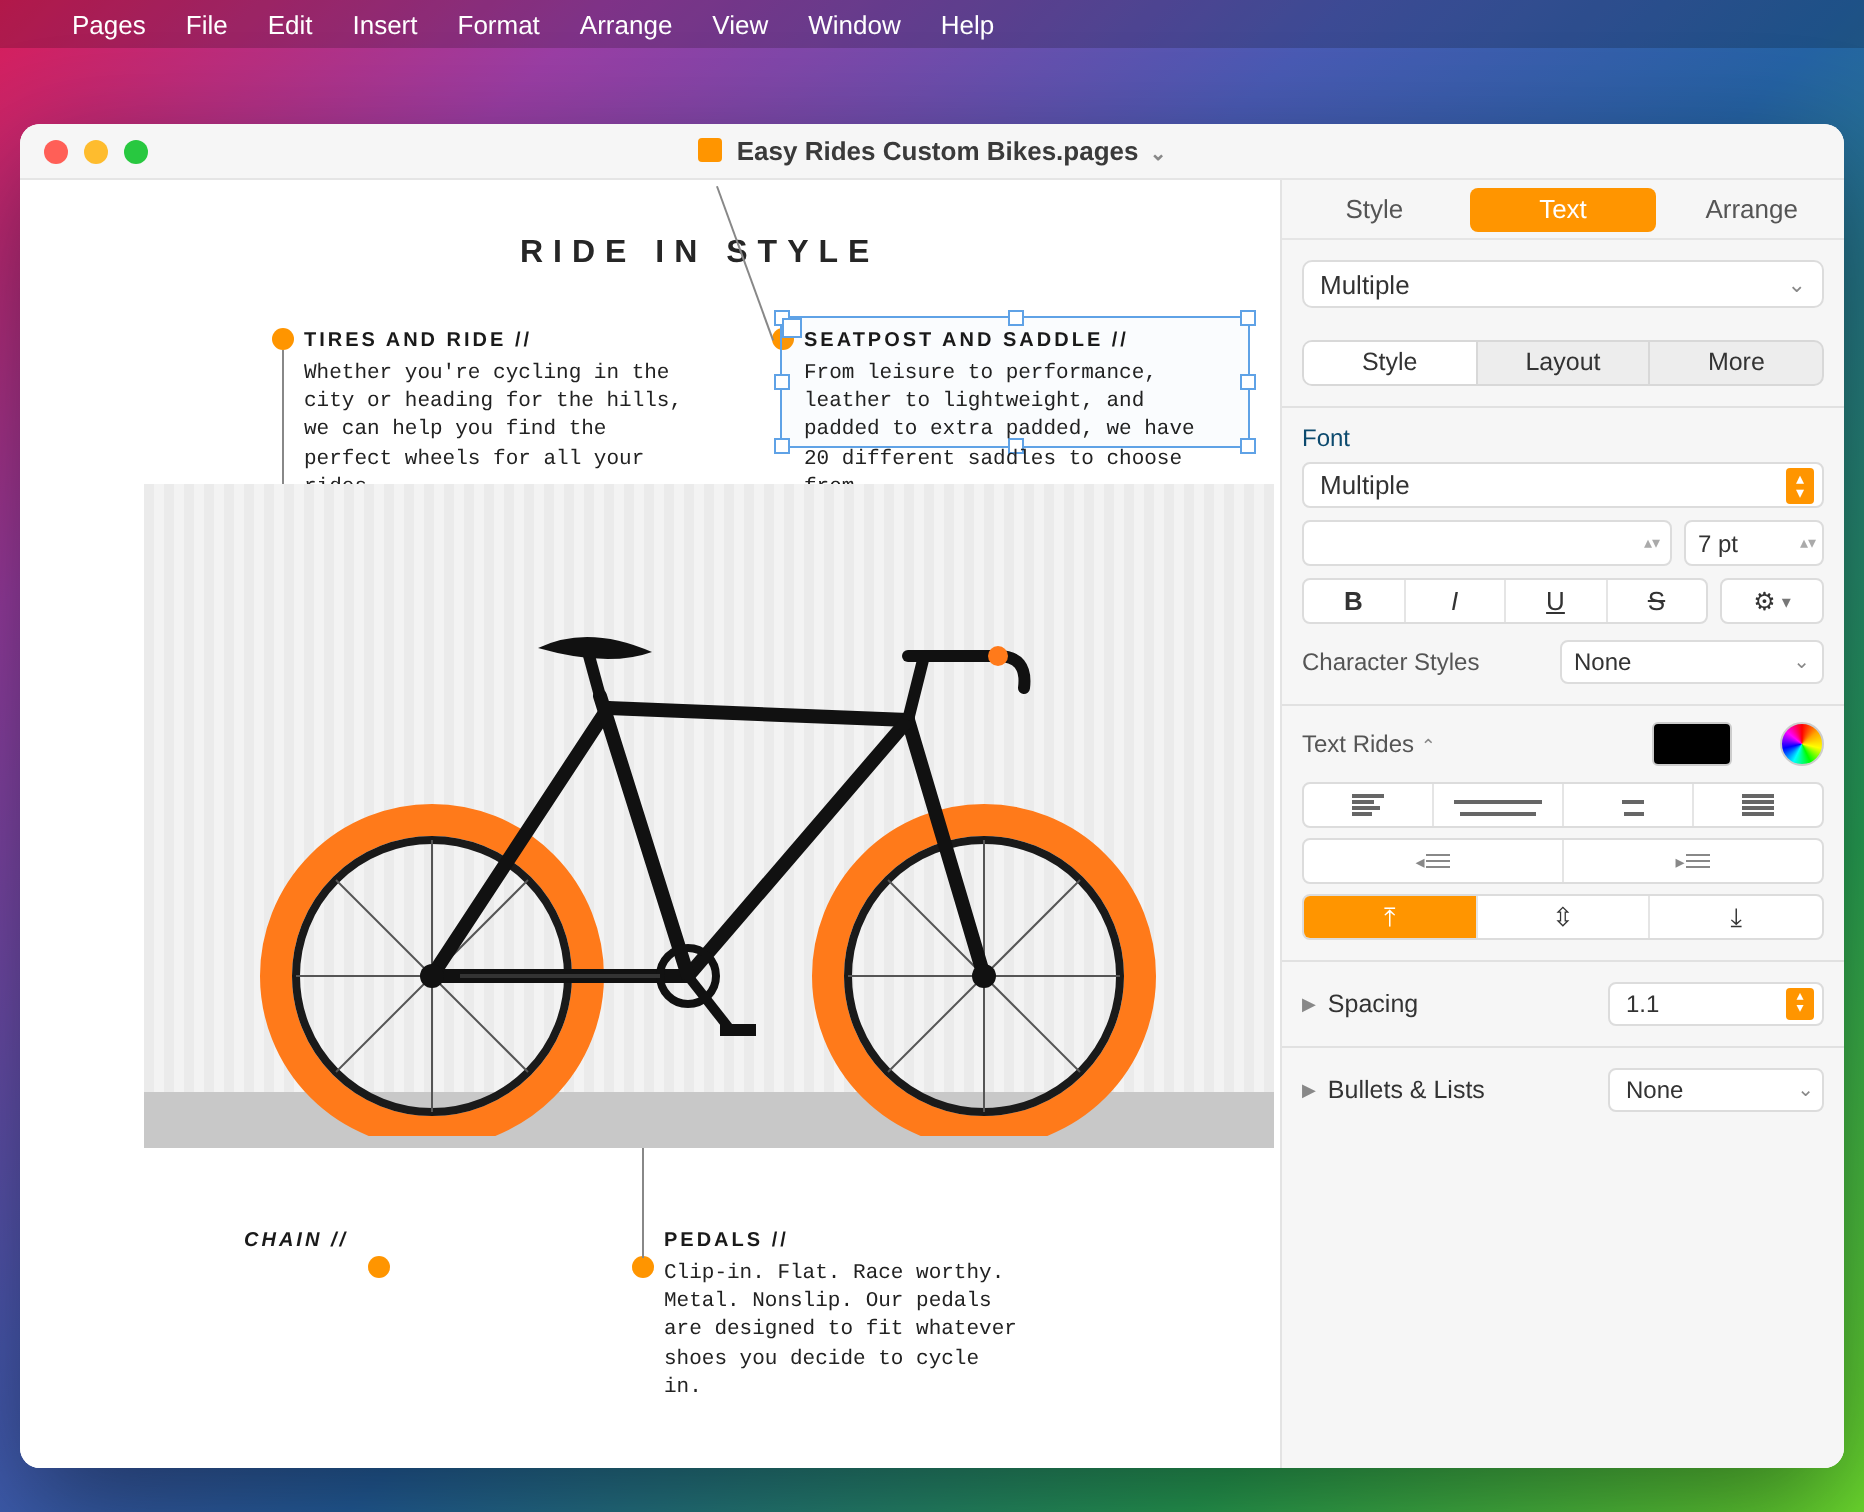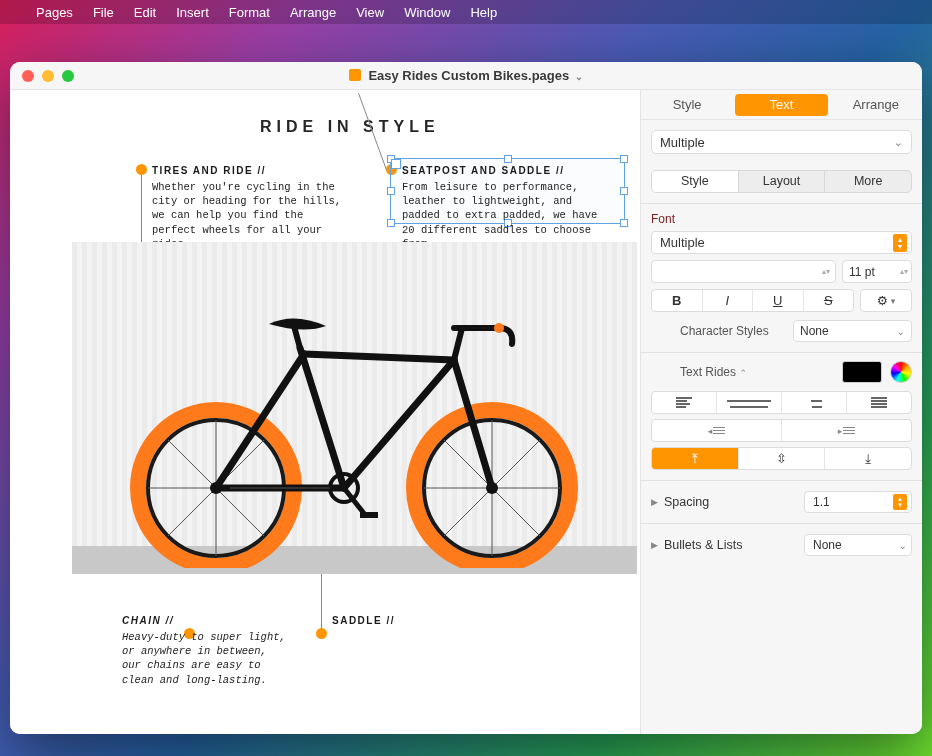--- a/index.html
+++ b/index.html
@@ -37,35 +37,35 @@
 .inspector { width: 282px; background: #f6f6f6; border-left: 1px solid #e3e3e3; display: flex; flex-direction: column; font-size: 12.5px; color: #333; }
 .tabs { display: flex; height: 30px; align-items: center; border-bottom: 1px solid #e5e5e5; }
 .tab { flex: 1; text-align: center; font-size: 13px; color: #555; height: 100%; display:flex; align-items:center; justify-content:center; }
 .tab.active { background: #ff9500; color: #fff; font-weight: 500; border-radius: 4px; margin: 3px 2px; height: 22px; }
 .popup-wide { margin: 10px; background: #fff; border: 1px solid #dcdcdc; border-radius: 5px; height: 24px; display:flex; align-items:center; padding: 0 8px; justify-content: space-between; font-size: 13px; }
 .popup-wide .chev { color:#888; font-size:11px; }
 .seg3 { margin: 6px 10px 10px; display:flex; background:#ededed; border:1px solid #d8d8d8; border-radius:5px; height:23px; overflow:hidden; }
 .seg3 div { flex:1; text-align:center; line-height:21px; font-size:12.5px; color:#333; border-left:1px solid #d8d8d8; }
 .seg3 div:first-child { border-left:none; background:#fff; font-weight:500; }
 .section { padding: 8px 10px 10px; border-top: 1px solid #e1e1e1; }
-.section .label { font-size: 12px; color: #7f1d1d; margin-bottom: 5px; font-weight: 500; }
+.section .label { font-size: 12px; color: #0c4a6e; margin-bottom: 5px; font-weight: 500; }
 .font-row { background:#fff; border:1px solid #dcdcdc; border-radius:4px; height:23px; display:flex; align-items:center; padding:0 4px 0 8px; justify-content:space-between; font-size:13px; }
 .font-row .arrows { width:14px; height:18px; background:#ff9500; border-radius:2px; display:flex; flex-direction:column; align-items:center; justify-content:center; }
 .font-row .arrows::before { content:'▴'; color:#fff; font-size:8px; line-height:7px; }
 .font-row .arrows::after { content:'▾'; color:#fff; font-size:8px; line-height:7px; }
 .row2 { display:flex; gap:6px; margin-top:6px; }
 .row2 .plain { flex:1; background:#fff; border:1px solid #dcdcdc; border-radius:4px; height:23px; display:flex; align-items:center; justify-content:flex-end; padding-right:3px; }
 .row2 .plain .arrows-g { width:12px; display:flex; flex-direction:column; color:#aaa; font-size:8px; line-height:6px; align-items:center; }
 .row2 .size { width:70px; background:#fff; border:1px solid #dcdcdc; border-radius:4px; height:23px; display:flex; align-items:center; padding:0 3px 0 6px; justify-content:space-between; font-size:12px; }
 .biu { display:flex; gap:6px; margin-top:6px; }
 .biu .grp { flex:1; display:flex; background:#fff; border:1px solid #dcdcdc; border-radius:4px; height:23px; overflow:hidden; }
 .biu .btn { flex:1; display:flex; align-items:center; justify-content:center; font-size:13px; border-left:1px solid #e5e5e5; }
 .biu .btn:first-child { border:none; }
 .biu .gear { width:52px; background:#fff; border:1px solid #dcdcdc; border-radius:4px; height:23px; display:flex; align-items:center; justify-content:center; gap:3px; }
-.kv { display:flex; align-items:center; gap:8px; margin-top:8px;margin-left:29px; }
+.kv { display:flex; align-items:center; gap:24px; margin-top:8px; }
 .kv .k { font-size:12px; color:#555; width: 105px; }
 .kv .v { flex:1; background:#fff; border:1px solid #dcdcdc; border-radius:4px; height:22px; font-size:12px; display:flex; align-items:center; padding:0 6px; justify-content:space-between; }
 .kv .v .chev { color:#888; font-size:10px; }
 .kv .swatch { width:40px; height:22px; background:#000; border:1px solid #ccc; border-radius:3px; }
 .kv .wheel { width:22px; height:22px; border-radius:50%; background: conic-gradient(red,orange,yellow,lime,cyan,blue,magenta,red); border:1px solid #ccc; }
 .align-block { margin-top:8px; }
 .align-row { display:flex; background:#fff; border:1px solid #dcdcdc; border-radius:4px; height:23px; overflow:hidden; }
 .align-row .c { flex:1; display:flex; align-items:center; justify-content:center; border-left:1px solid #e5e5e5; }
 .align-row .c:first-child { border:none; }
 .align-row.r2 { margin-top:5px; }
@@ -210,24 +210,24 @@
               <line x1="126" y1="200" x2="226" y2="200" stroke="#333" stroke-width="2"></line>
 
               <circle cx="112" cy="200" r="6" fill="#111"></circle>
                 <circle cx="388" cy="200" r="6" fill="#111"></circle>
             </svg>
           </div>
         </div>
 
         <div class="callout c3">
           <div class="title">CHAIN //</div>
-          <div class="body-text" style="max-width:165px">Heavy-duty to super light, or anywhere in between, our chains are easy to clean and long-lasting.</div>
         </div>
         <div class="callout c4">
-          <div class="title">SADDLE //</div>
+          <div class="title">PEDALS //</div>
+          <div class="body-text" style="max-width:180px">Clip-in. Flat. Race worthy. Metal. Nonslip. Our pedals are designed to fit whatever shoes you decide to cycle in.</div>
         </div>
       </div>
     </div>
 
     <div class="inspector">
       <div class="tabs">
         <div class="tab">Style</div>
         <div class="tab active">Text</div>
         <div class="tab">Arrange</div>
       </div>
@@ -247,21 +247,21 @@
         <div class="label">Font</div>
         <div class="font-row">
           <span>Multiple</span>
           <span class="arrows"></span>
         </div>
         <div class="row2">
           <div class="plain">
               <span class="arrows-g">▴▾</span>
             </div>
           <div class="size">
-            <span>11 pt</span>
+            <span>7 pt</span>
             <span class="arrows-g" style="display:flex;flex-direction:column;color:#aaa;font-size:8px;line-height:6px">▴▾</span>
           </div>
         </div>
         <div class="biu">
           <div class="grp">
             <div class="btn">
                 <b>B</b>
               </div>
             <div class="btn">
                 <i>I</i>

